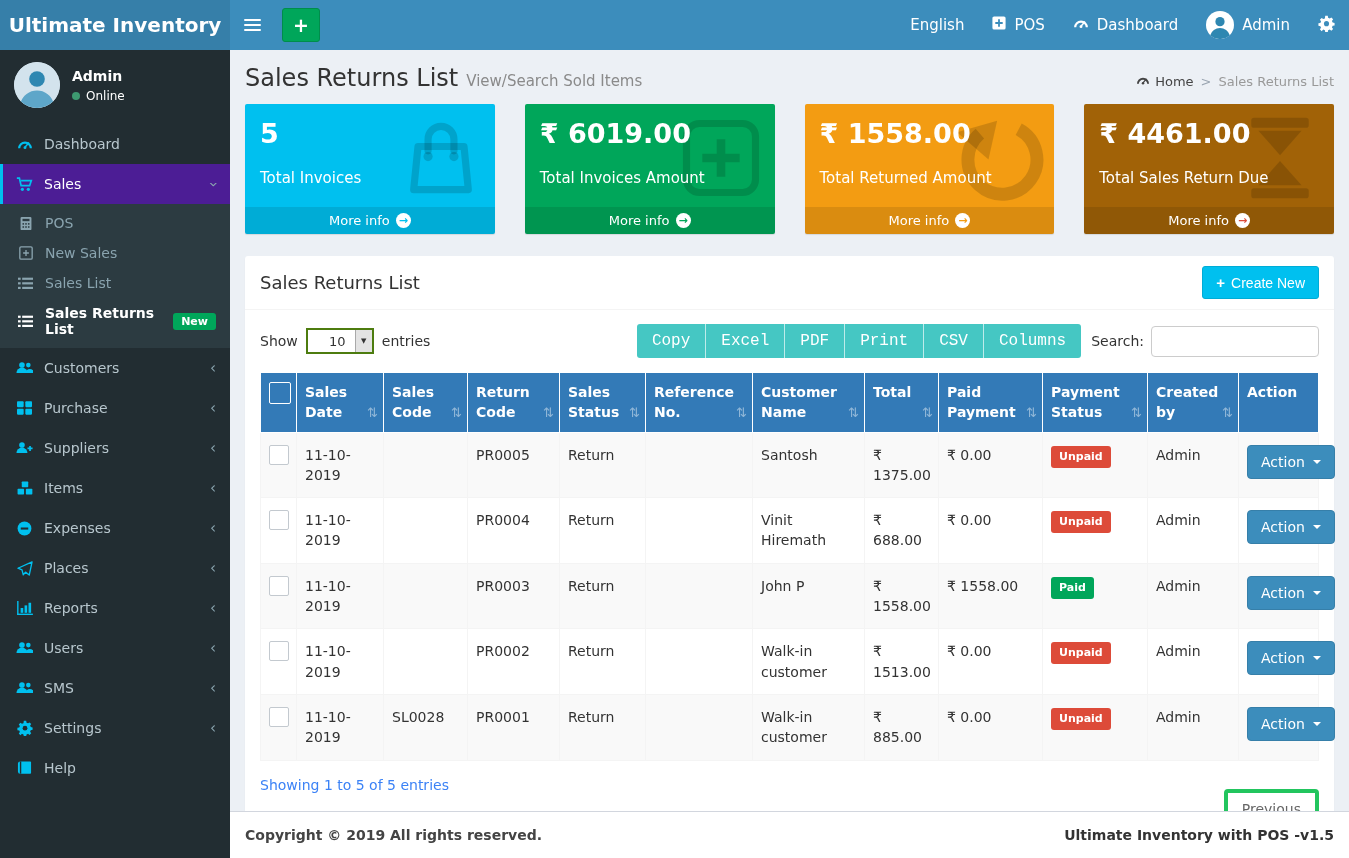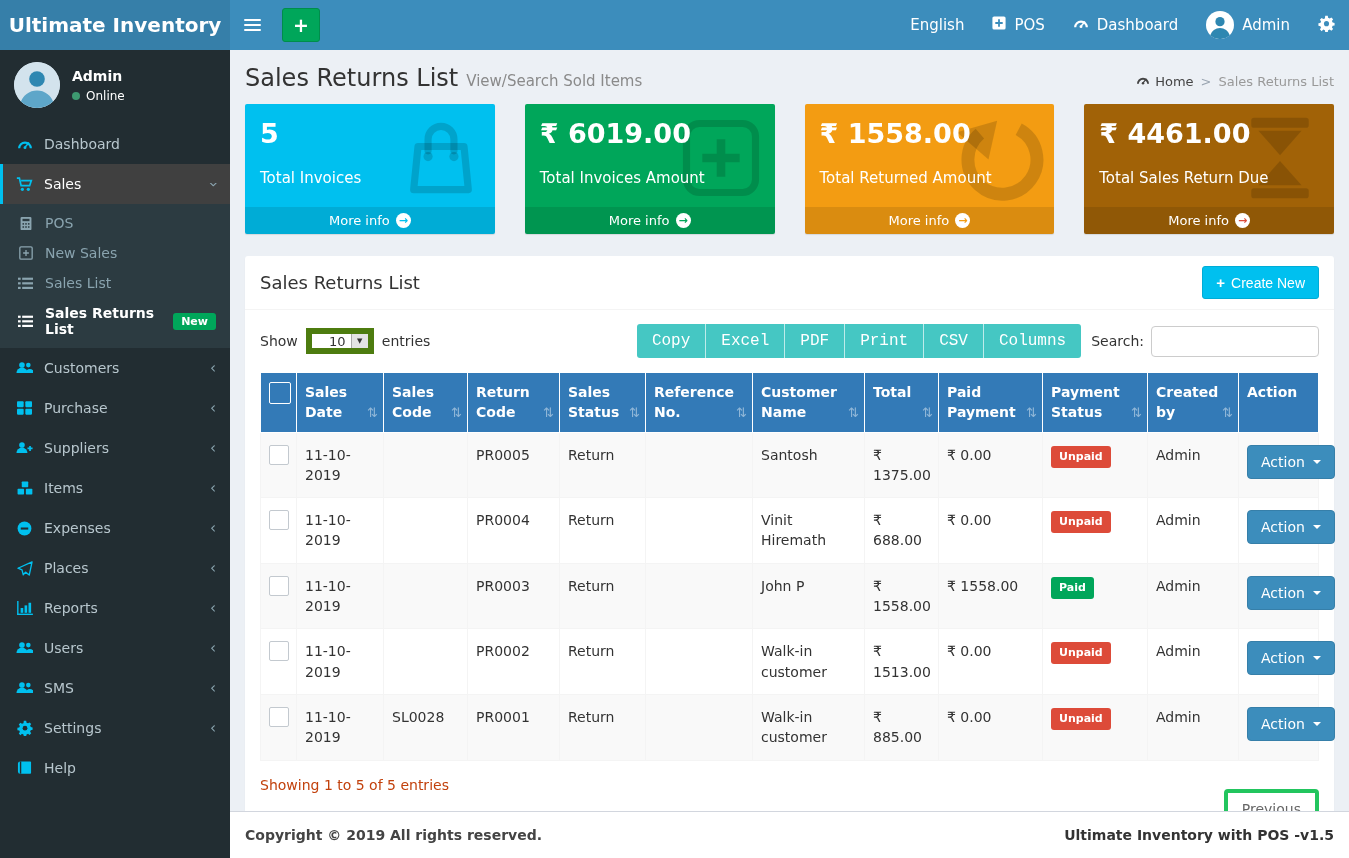--- a/index.html
+++ b/index.html
@@ -24,21 +24,21 @@
   .user-panel { display:flex; gap:12px; padding:12px 14px; align-items:center; }
   .user-avatar { width:46px; height:46px; border-radius:50%; overflow:hidden; background:#d3e3ed; flex:none; }
   .user-name { color:#fff; font-weight:bold; font-size:14px; }
   .user-status { margin-top:5px; color:#fff; font-size:12px; display:flex; align-items:center; gap:6px; }
   .dot { width:8px; height:8px; border-radius:50%; background:#3d9970; }
   ul.menu { list-style:none; margin-top:4px; }
   .menu-item { display:flex; align-items:center; gap:10px; padding:12px 14px 12px 12px; color:#b8c7ce; font-size:14px; cursor:pointer; border-left:3px solid transparent; }
   .micon { width:19px; display:flex; justify-content:center; color:#00c0ef; flex:none; }
   .chev { margin-left:auto; color:#8aa4af; font-size:15px; line-height:1; }
   .chev-down { display:inline-block; transform:rotate(-90deg); }
-  .menu-item.active-parent { background:#404040; border-left-color:#00c0ef; color:#fff; }
+  .menu-item.active-parent { background:#4c1d95; border-left-color:#00c0ef; color:#fff; }
   .submenu { list-style:none; background:#2c3b41; padding:4px 0; }
   .submenu-item { display:flex; align-items:center; gap:10px; padding:7px 14px 7px 16px; color:#8aa4af; font-size:14px; cursor:pointer; }
   .submenu-item .micon { color:inherit; }
   .submenu-item.active { color:#fff; font-weight:600; }
   .badge-new { margin-left:auto; background:#00a65a; color:#fff; font-size:11px; font-weight:bold; padding:2px 8px; border-radius:3px; }
 
   
   .content-wrapper { position:absolute; top:50px; left:230px; right:0; bottom:0; background:#ecf0f5; display:flex; flex-direction:column; }
   .content { flex:1; padding:8px 15px 0; overflow:hidden; }
   .content-header { display:flex; align-items:baseline; padding:6px 0 12px; }
@@ -62,21 +62,21 @@
 
   
   .panel { background:#fff; border-radius:3px; box-shadow:0 1px 1px rgba(0,0,0,.1); }
   .panel-header { display:flex; align-items:center; padding:10px 15px; border-bottom:1px solid #f4f4f4; min-height:52px; }
   .panel-title { font-size:18px; color:#333; }
   .btn-create { margin-left:auto; background:#00c0ef; border:1px solid #00acd6; color:#fff; font-size:14px; padding:7px 13px; border-radius:3px; cursor:pointer; display:flex; align-items:center; gap:6px; }
   .btn-create b { font-size:15px; }
 
   .controls-row { display:flex; align-items:center; padding:14px 15px 12px; }
   .show-group { display:flex; align-items:center; gap:8px; font-size:14px; }
-  .fake-select { width:68px; height:26px; background:#fff; border:6px solid #4d7c0f; display:flex; align-items:stretch; cursor:pointer;padding-left:12px; }
+  .fake-select { width:68px; height:26px; background:#fff; border:2px solid #4d7c0f; display:flex; align-items:stretch; cursor:pointer;padding-left:12px; }
   .fake-select .val { flex:1; display:flex; align-items:center; justify-content:center; font-size:13px; }
   .fake-select .arrow-box { width:17px; background:#e3e3e3; border-left:1px solid #a9a9a9; display:flex; align-items:center; justify-content:center; font-size:7px; color:#333; }
   .controls-right { margin-left:auto; display:flex; align-items:center; }
   .btn-group { display:flex; border-radius:3px; overflow:hidden; }
   .btn-export { background:#45c7c3; color:#fff; border:none; border-left:1px solid rgba(255,255,255,.65); padding:8px 15px; font-size:16px; cursor:pointer; font-family:Liberation Mono, monospace; }
   .btn-export:first-child { border-left:none; }
   .search-group { display:flex; align-items:center; gap:7px; margin-left:10px; font-size:14px; }
   .search-input { width:168px; height:31px; border:1px solid #ccc; border-radius:4px; padding:0 9px; font-family:inherit; font-size:14px; }
 
   
@@ -88,21 +88,21 @@
   tbody td { padding:12px 8px; border:1px solid #f4f4f4; vertical-align:top; line-height:1.45; }
   tbody tr:nth-child(odd) { background:#f9f9f9; }
   .cb { width:20px; height:20px; border:1px solid #c3c9cf; background:#fff; border-radius:2px; display:inline-block; cursor:pointer; }
   .cb-h { border:1px solid #fff; background:transparent; width:22px; height:22px; }
   .badge { color:#fff; font-size:11px; font-weight:bold; padding:3px 8px; border-radius:3px; display:inline-block; }
   .badge-unpaid { background:#dd4b39; } .badge-paid { background:#00a65a; }
   .btn-action { background:#3c8dbc; border:1px solid #367fa9; color:#fff; font-size:14px; padding:8px 13px; border-radius:4px; cursor:pointer; display:inline-flex; align-items:center; gap:8px; font-family:inherit; }
   .caret { width:0; height:0; border-left:4px solid transparent; border-right:4px solid transparent; border-top:4px solid #fff; }
 
   .table-footer-row { display:flex; align-items:center; padding:16px 15px 22px; }
-  .summary { font-size:14px; color:#c2410c; align-self:flex-start; }
+  .summary { font-size:14px; color:#3b82f6; align-self:flex-start; }
   .pagination { margin-left:auto; display:flex; border:4px solid #22c55e; border-radius:4px; overflow:hidden; margin-top:12px;flex-direction:column; }
   .page-btn { padding:8px 14px; font-size:14px; color:#666; background:#fff; border-left:1px solid #ddd; cursor:pointer; }
   .page-btn:first-child { border-left:none; }
   .page-btn.active { background:#337ab7; border-color:#337ab7; color:#fff; }
 
   
   .main-footer { background:#fff; border-top:1px solid #d2d6de; padding:15px; display:flex; font-size:14px; color:#444; }
   .footer-right { margin-left:auto; font-weight:bold; color:#333; }
   .footer-left { font-weight:bold; }
 </style>

